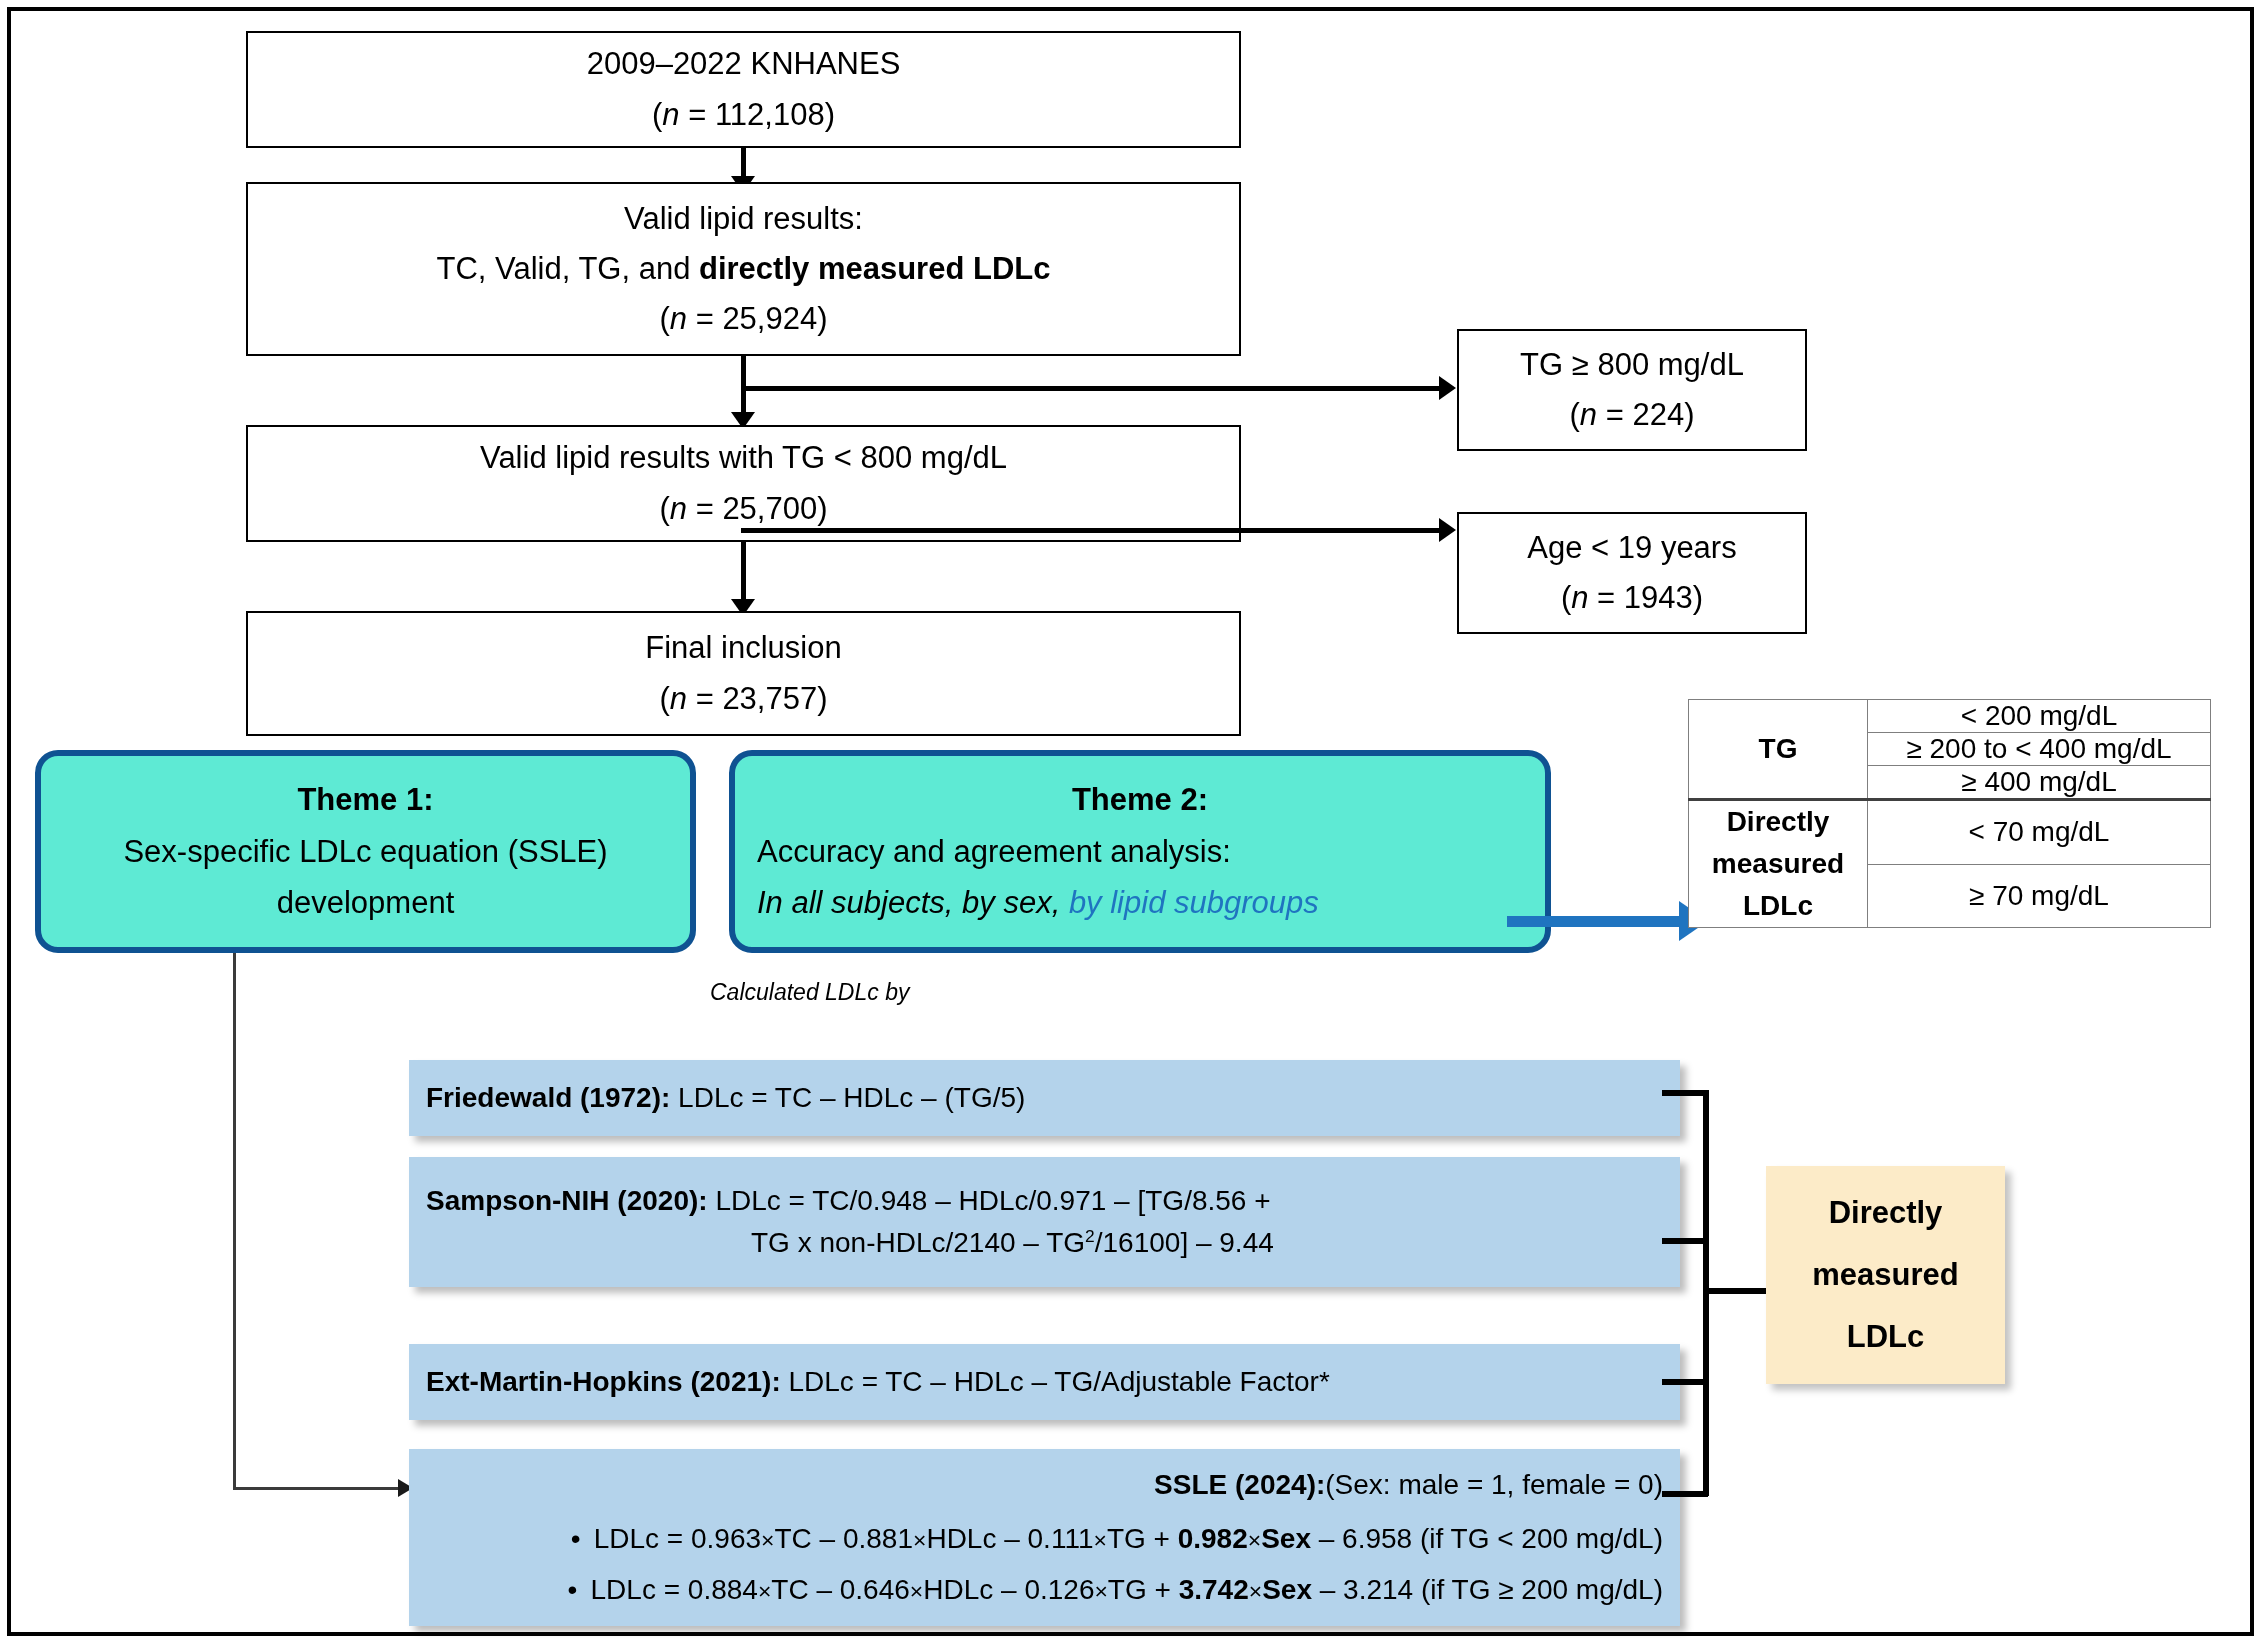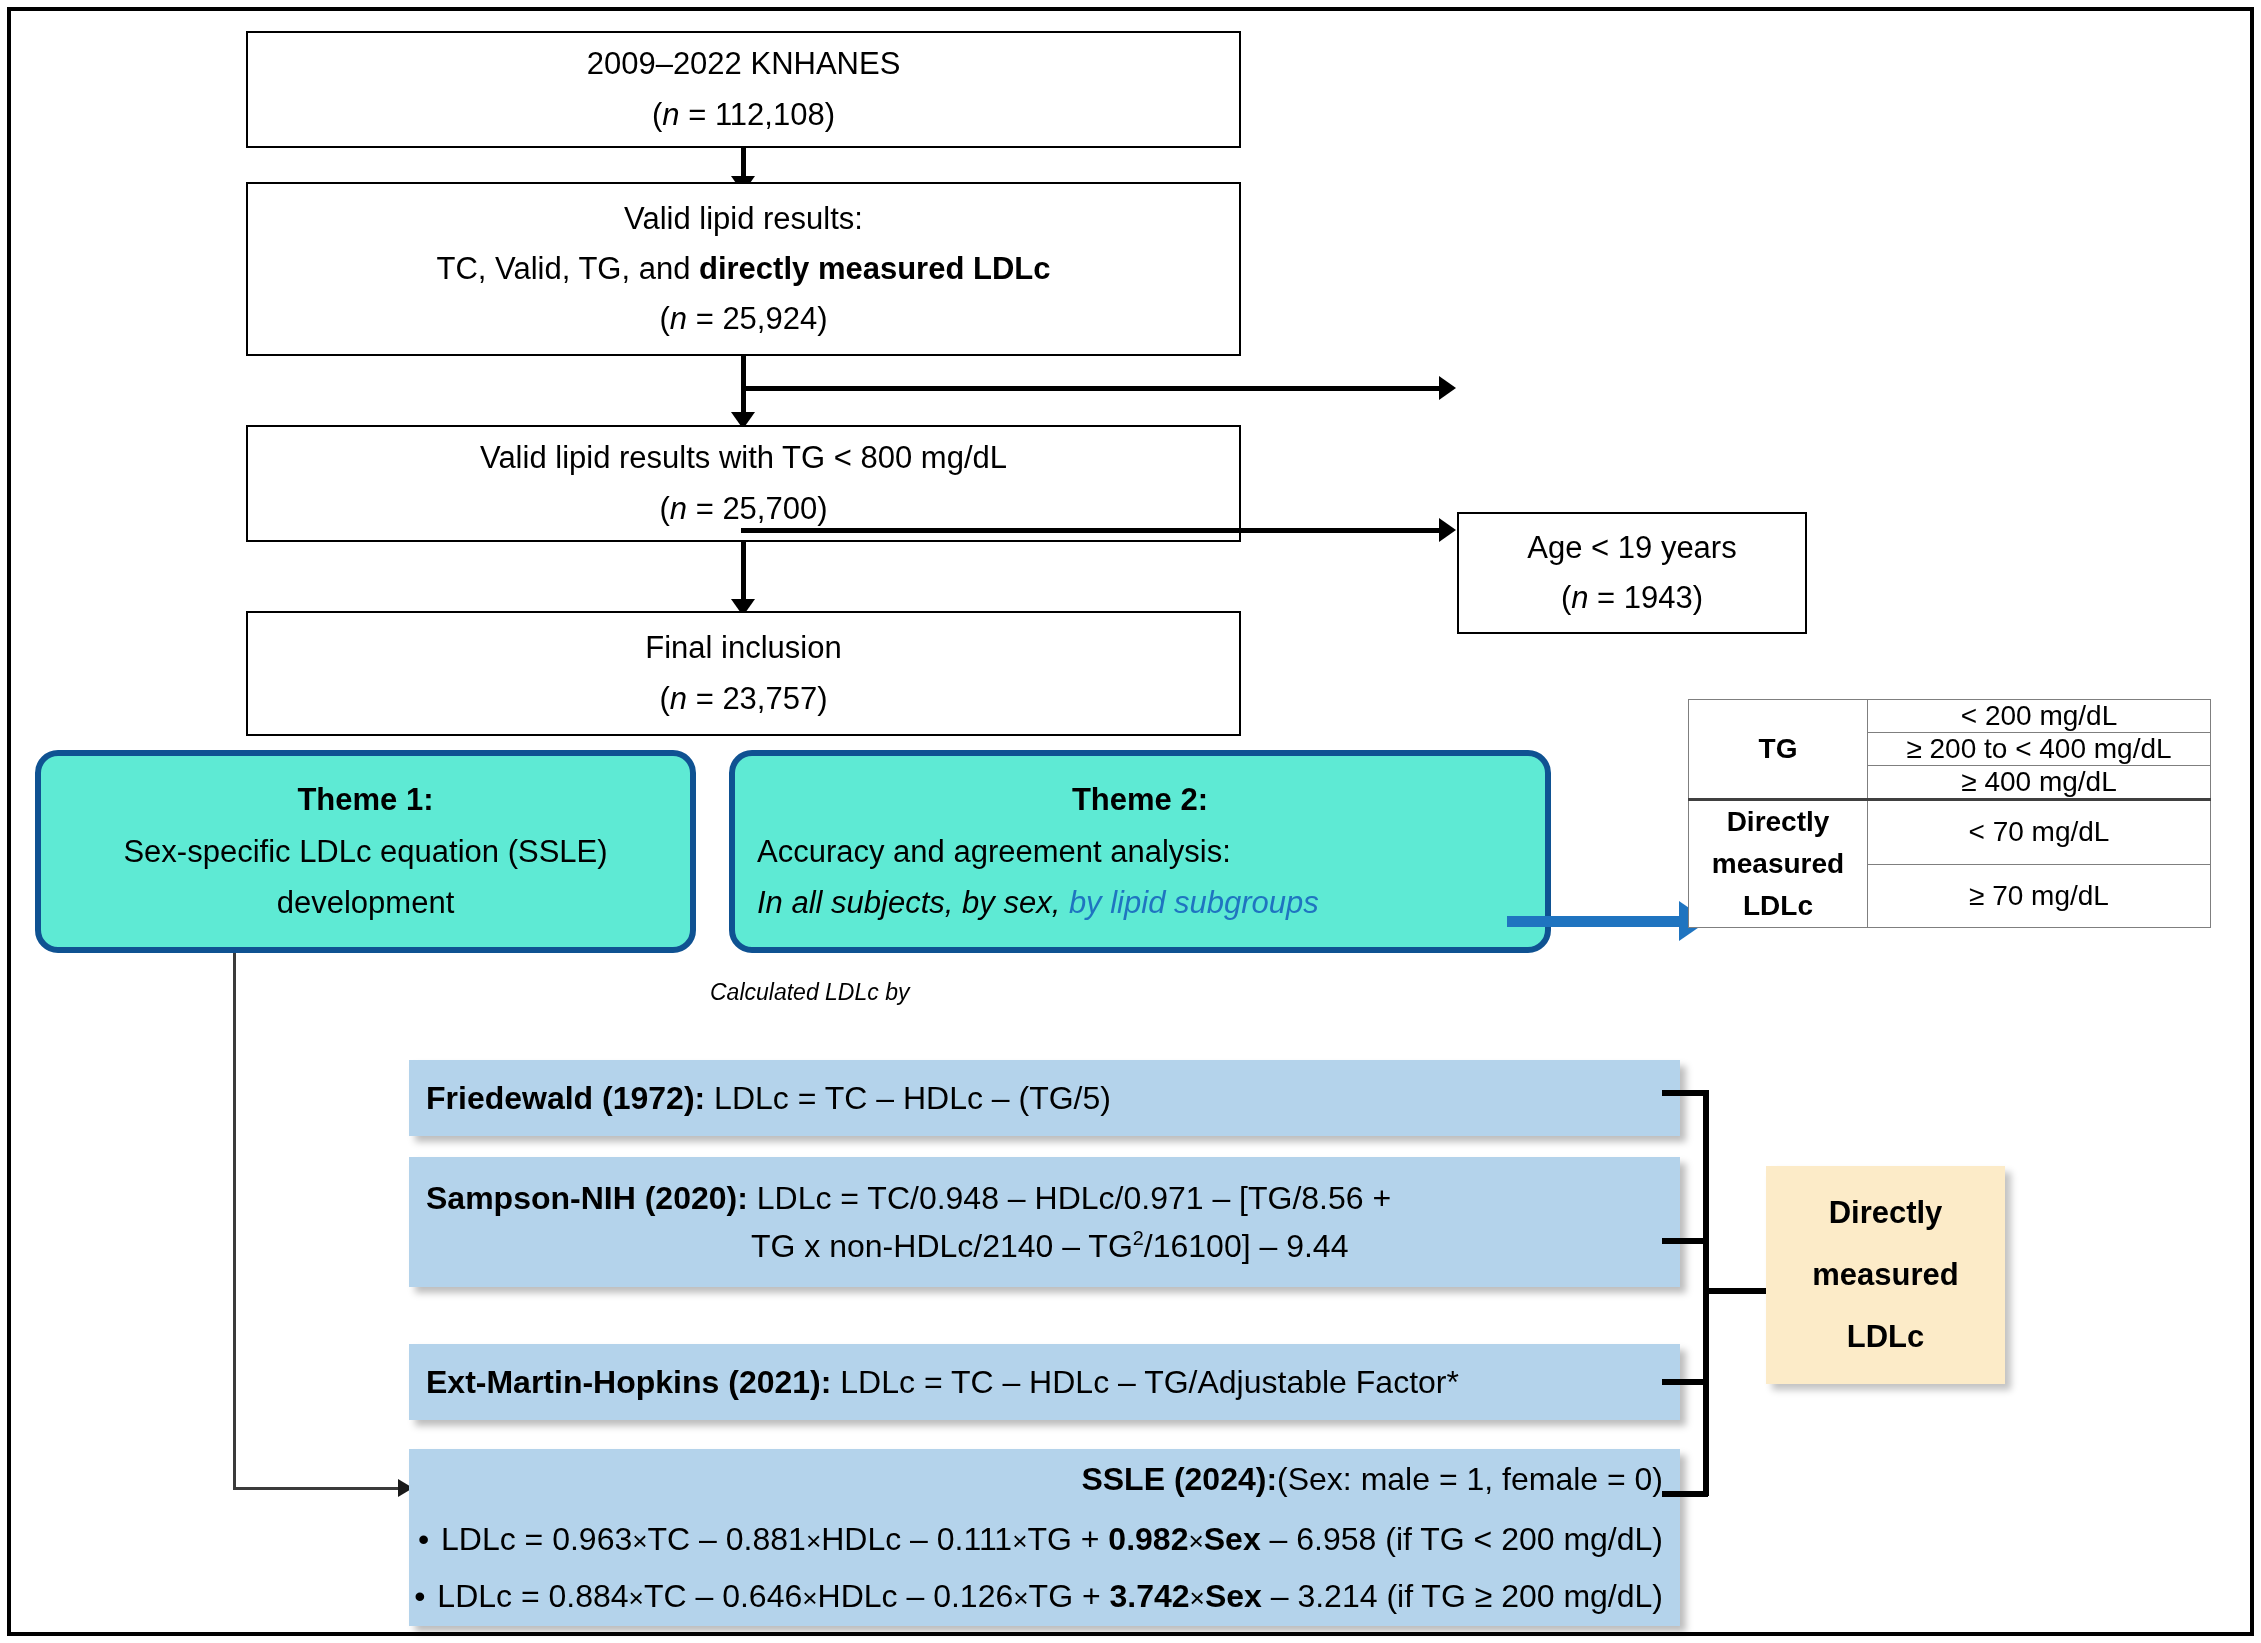--- a/index.html
+++ b/index.html
@@ -102,21 +102,21 @@
     position:absolute;
     font-size:23px;font-style:italic;color:#000;
     white-space:nowrap;
   }
   .fmbox{
     position:absolute;
     background:#B4D3EB;
     box-sizing:border-box;
     box-shadow:6px 6px 7px rgba(0,0,0,0.26);
     color:#000;
-    font-size:32px;
+    font-size:28px;
     line-height:1.5;
     padding:0 17px;
     display:flex;flex-direction:column;justify-content:center;
   }
   .fmbox .row{white-space:nowrap;}
   .fmbox .indent{padding-left:325px;}
   .fmbox .bullet{display:flex;}
   .fmbox .bullet .dot{width:23px;flex:0 0 23px;}
   .fmbox .sslehead{display:flex;justify-content:space-between;align-items:baseline;}
   sup{font-size:0.62em;vertical-align:super;}
@@ -155,20 +155,24 @@
     <span class="ln"><span>TC, Valid, TG, and </span><b class="bd">directly measured LDLc</b></span>
     <span class="ln"><span>(</span><i class="it">n</i><span> = 25,924)</span></span>
   </div>
 
   <div class="vline" style="left:741px;top:355px;height:61px;"></div>
   <div class="arrowdown" style="left:731px;top:412px;"></div>
 
   <div class="hline" style="left:741px;top:386px;width:700px;"></div>
   <div class="arrowright" style="left:1439px;top:376px;"></div>
 
+  <div class="fbox" style="left:1457px;top:329px;width:350px;height:122px;">
+    <span class="ln">TG ≥ 800 mg/dL</span>
+    <span class="ln"><span>(</span><i class="it">n</i><span> = 224)</span></span>
+  </div>
 
   <div class="fbox" style="left:246px;top:425px;width:995px;height:117px;">
     <span class="ln">Valid lipid results with TG &lt; 800 mg/dL</span>
     <span class="ln"><span>(</span><i class="it">n</i><span> = 25,700)</span></span>
   </div>
 
   <div class="vline" style="left:741px;top:542px;height:61px;"></div>
   <div class="arrowdown" style="left:731px;top:599px;"></div>
 
   <div class="hline" style="left:741px;top:528px;width:700px;"></div>

